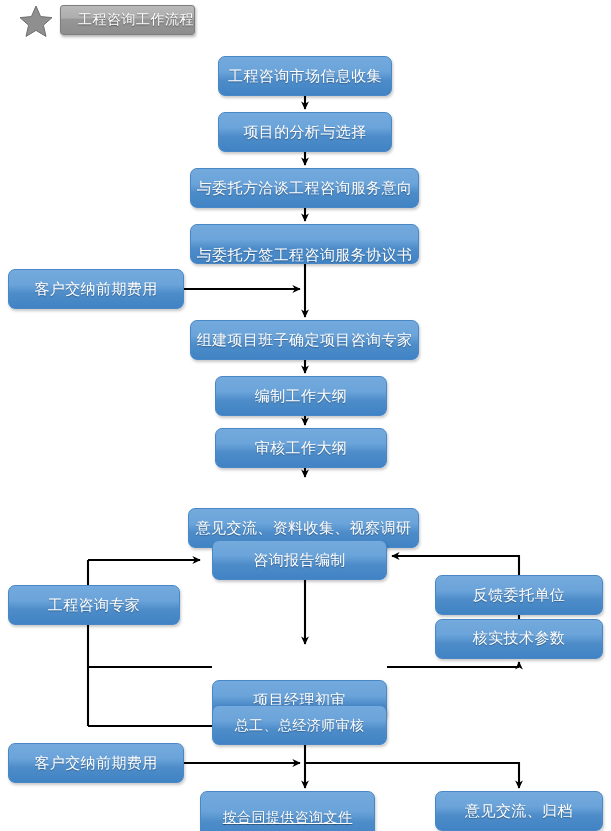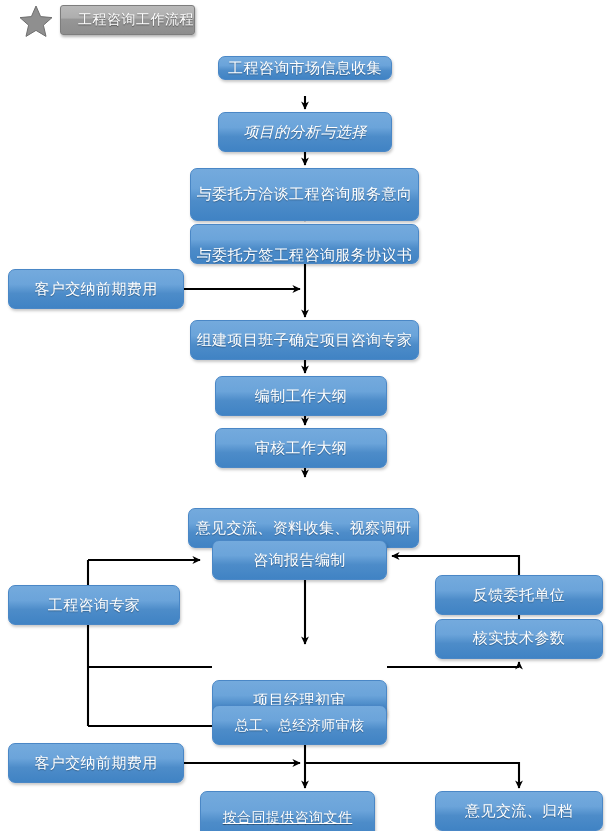--- a/index.html
+++ b/index.html
@@ -97,29 +97,29 @@
       <line x1="305" y1="687" x2="305" y2="705"></line>
 
       <line x1="305" y1="745" x2="305" y2="788" marker-end="url(#ar)"></line>
 
       <line x1="184" y1="763" x2="300" y2="763" marker-end="url(#ar)"></line>
 
       <path d="M305,763 L519,763 L519,788" marker-end="url(#ar)"></path>
     </g>
   </svg>
 
-  <div class="node f15" style="left:218px;top:56px;width:174px;height:24px;">
+  <div class="node f15" style="left:218px;top:56px;width:174px;height:40px;">
     <span class="lbl">工程咨询市场信息收集</span>
     </div>
 
-  <div class="node f15" style="left:218px;top:112px;width:174px;height:40px;font-style:italic;">
+  <div class="node f15" style="left:218px;top:112px;width:174px;height:40px;">
     <span class="lbl">项目的分析与选择</span>
     </div>
 
-  <div class="node f15" style="left:190px;top:168px;width:229px;height:53px;">
+  <div class="node f15" style="left:190px;top:168px;width:229px;height:40px;">
     <span class="lbl">与委托方洽谈工程咨询服务意向</span>
     </div>
 
   <div class="node f15" style="left:190px;top:224px;width:229px;height:40px;align-items:flex-end;">
     <span class="lbl">与委托方签工程咨询服务协议书</span>
     </div>
 
   <div class="node f15" style="left:8px;top:269px;width:176px;height:40px;">
     <span class="lbl">客户交纳前期费用</span>
     </div>

